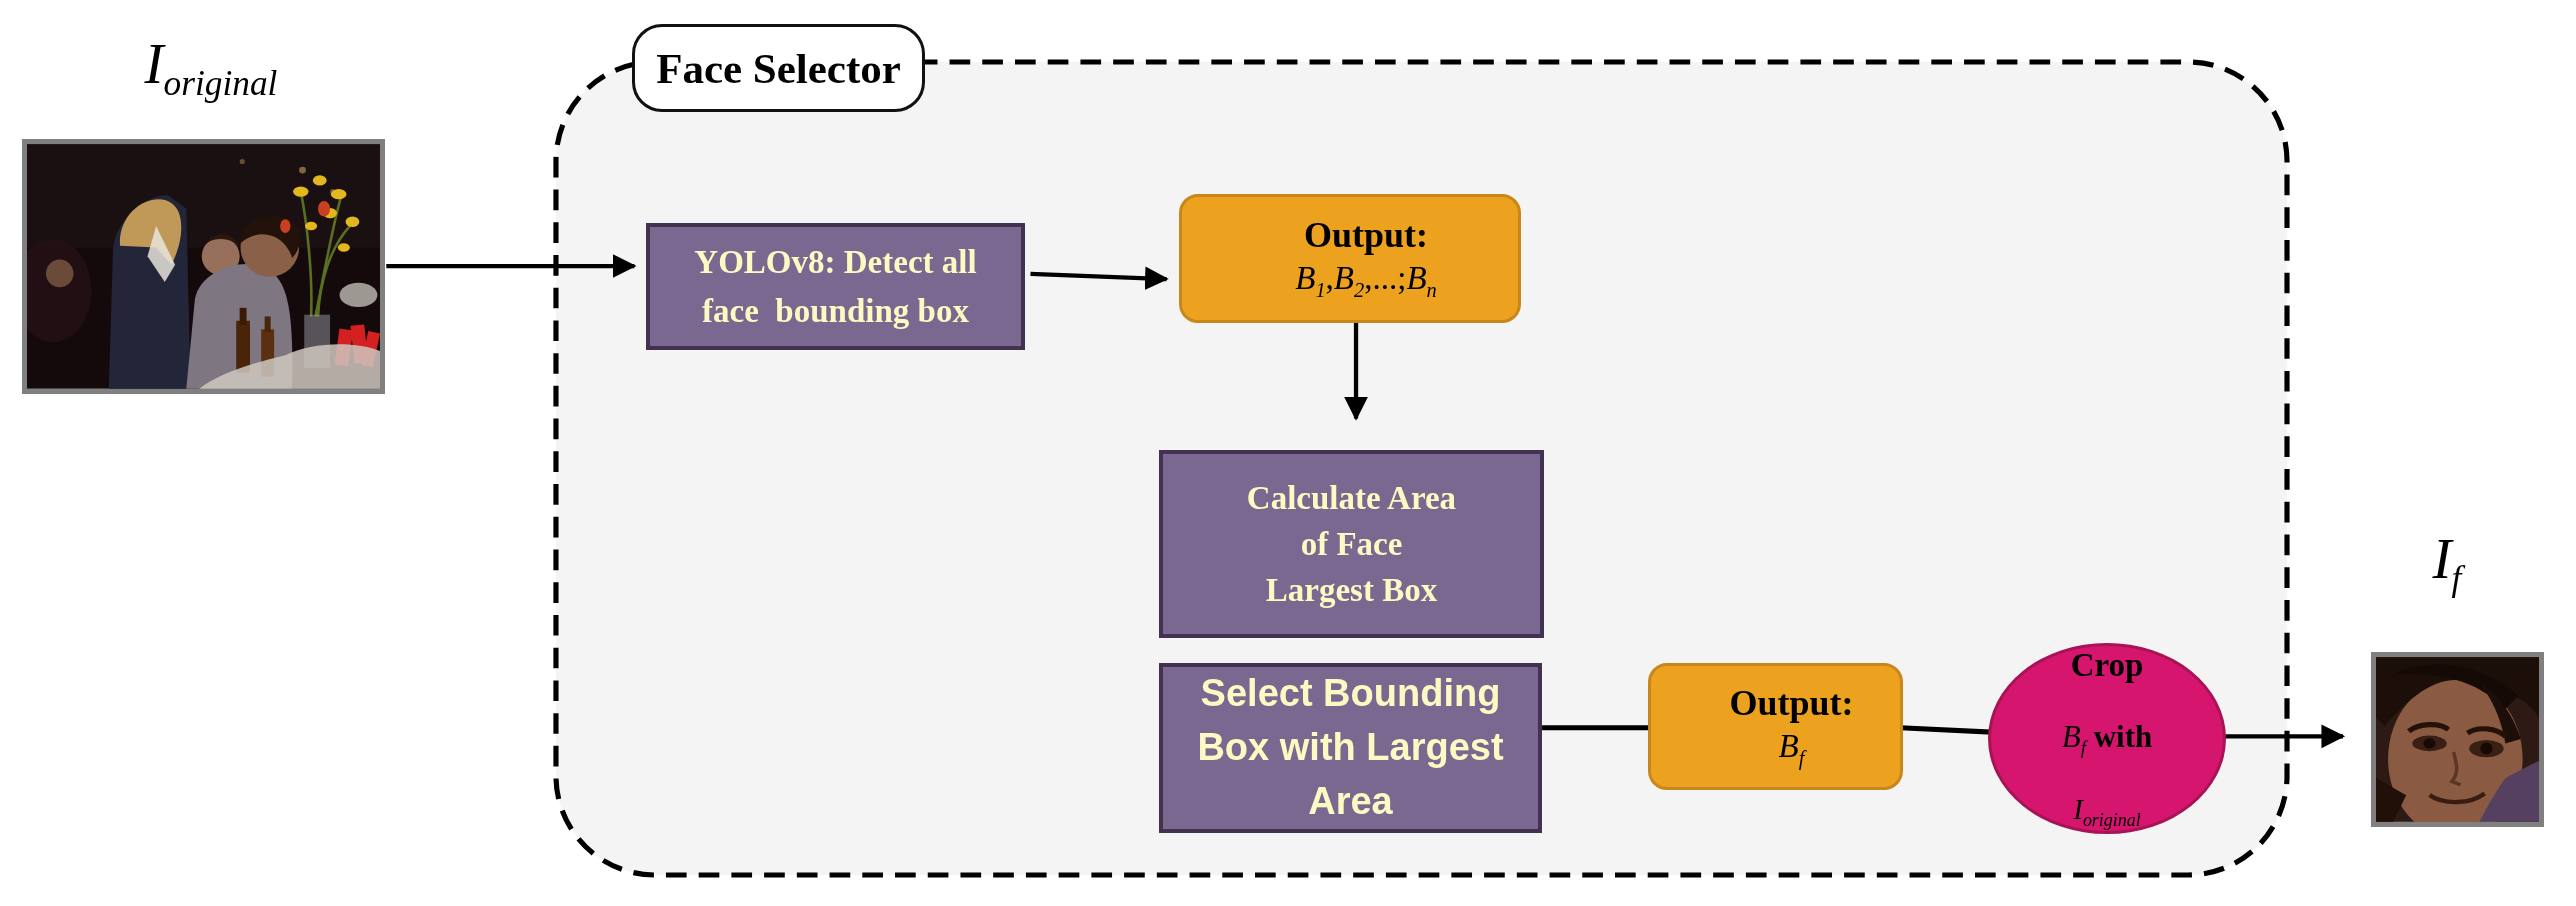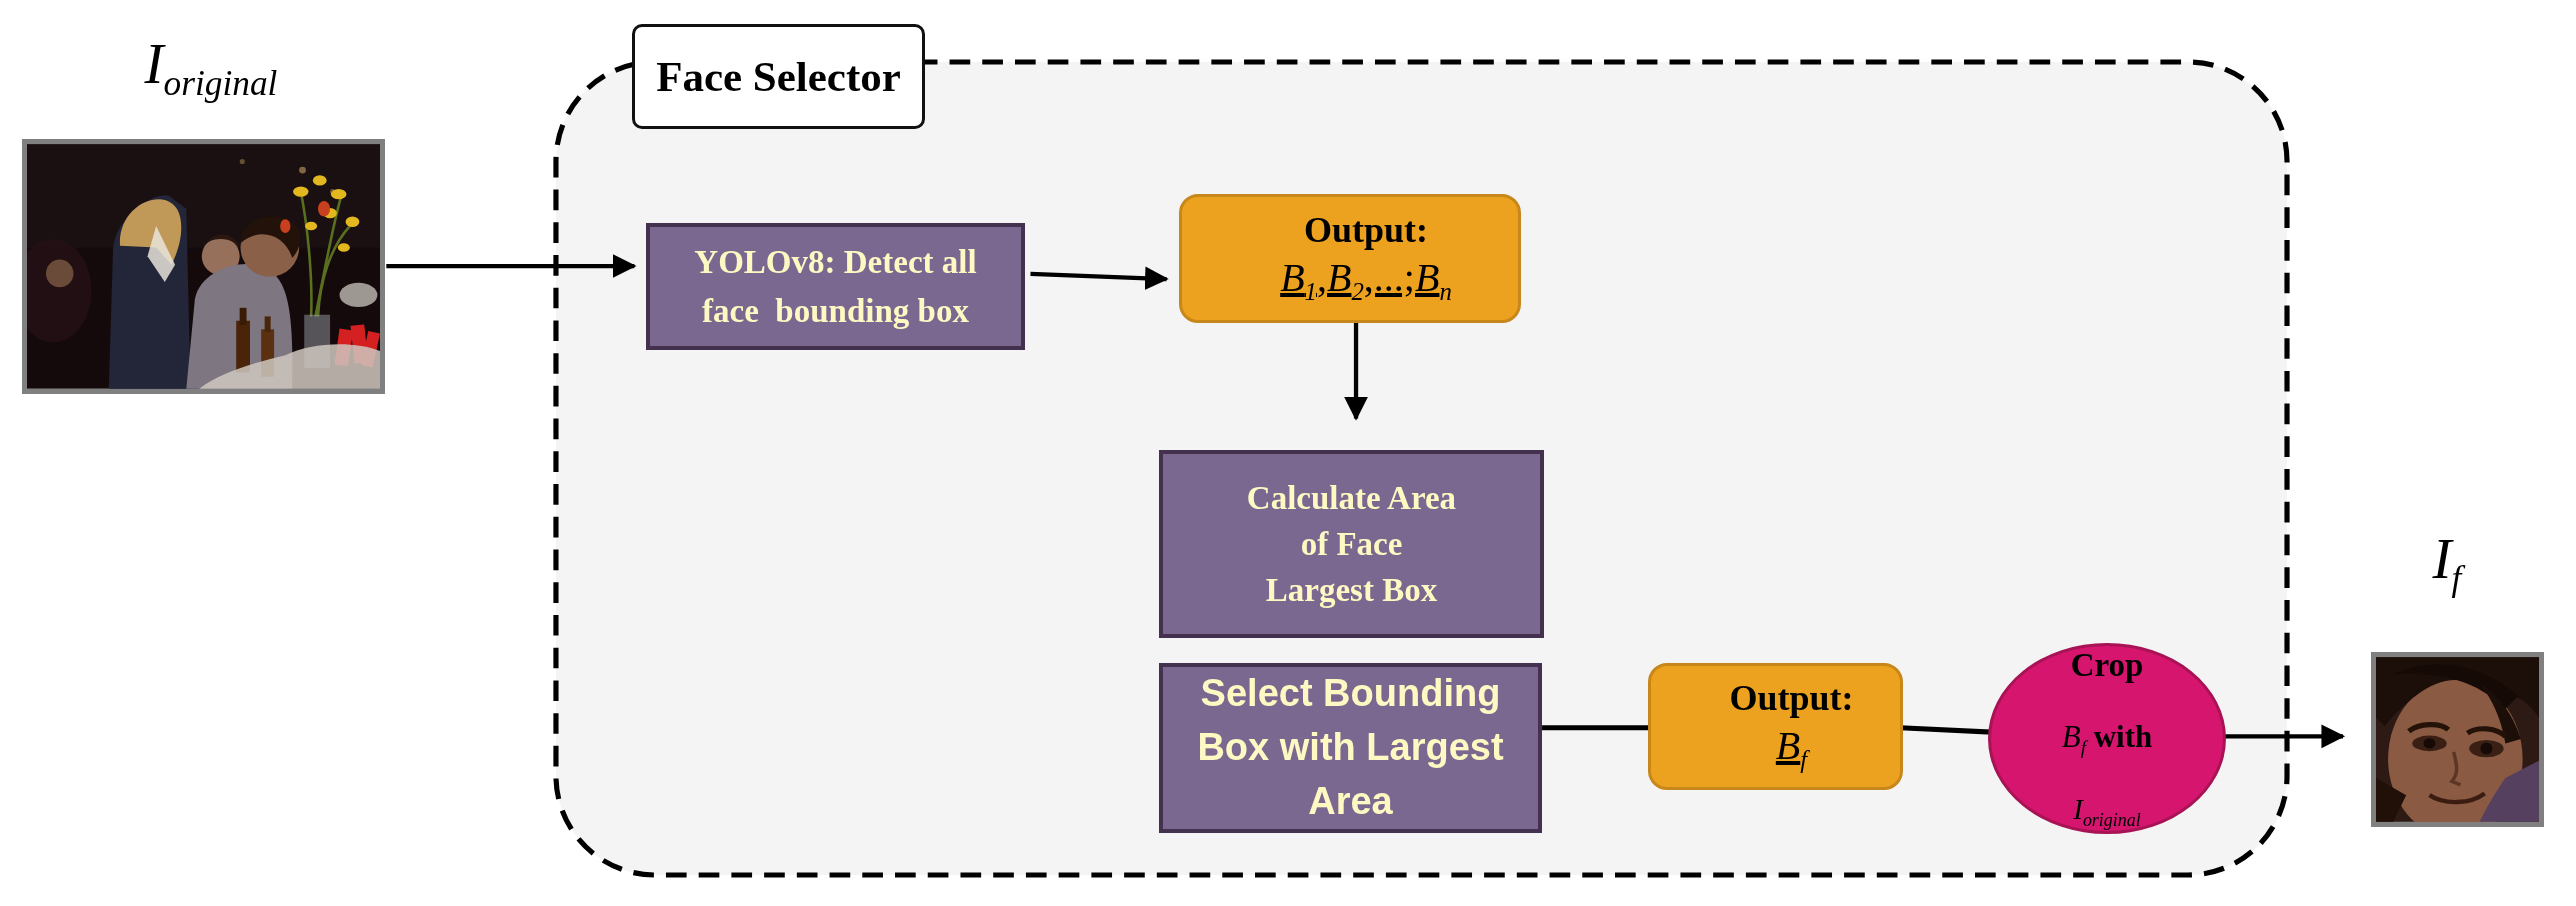--- a/index.html
+++ b/index.html
@@ -5,27 +5,27 @@
   html,body{margin:0;padding:0;background:#ffffff;}
   #canvas{position:relative;width:2576px;height:906px;background:#ffffff;overflow:hidden;
           font-family:"Liberation Serif", serif;}
   #overlay{position:absolute;left:0;top:0;z-index:0;}
   .node{position:absolute;z-index:2;display:flex;flex-direction:column;align-items:center;justify-content:center;text-align:center;box-sizing:border-box;}
   .purple{background:#7b6890;border:4.3px solid #43314f;color:#fef9c3;margin-top:21px;}
   .orange{background:#eda21f;border:3.4px solid #c8871a;border-radius:19px;color:#000000;padding-left:32px;}
   .pline{font-weight:700;font-size:33px;line-height:1.48;white-space:pre-wrap;}
   .sans .pline{font-family:"Liberation Sans", sans-serif;font-size:38px;line-height:1.42;}
   .otitle{font-weight:700;font-size:36px;line-height:1.2;}
-  .formula{font-size:40px;line-height:1.25;text-decoration:underline;}
+  .formula{font-size:33px;line-height:1.25;}
   .f-i{font-style:italic;}
   .f-s{font-style:italic;font-size:0.62em;}
   .f-b{font-weight:700;font-style:normal;}
   .f-n{font-style:normal;}
-  .title-box{position:absolute;left:632px;top:24px;width:293px;height:105px;z-index:3;
-             background:#ffffff;border:3.4px solid #111111;border-radius:10px;
+  .title-box{position:absolute;left:632px;top:24px;width:293px;height:88px;z-index:3;
+             background:#ffffff;border:3.4px solid #111111;border-radius:30px;
              display:flex;align-items:center;justify-content:center;box-sizing:border-box;}
   .title-box span{font-weight:700;font-size:43px;}
   .img-frame{position:absolute;z-index:2;border:5.2px solid #808080;}
   .img-frame svg{display:block;}
   .io-label{position:absolute;z-index:2;font-size:57px;text-align:center;}
   .ellipse{position:absolute;left:1988px;top:643px;width:238px;height:191px;z-index:2;
            background:#d5156e;border:3.4px solid #a81355;border-radius:50%;
            display:flex;flex-direction:column;align-items:center;justify-content:space-between;
            box-sizing:border-box;color:#000000;}
   .crop-l1{font-weight:700;font-size:33px;line-height:1.2;}

